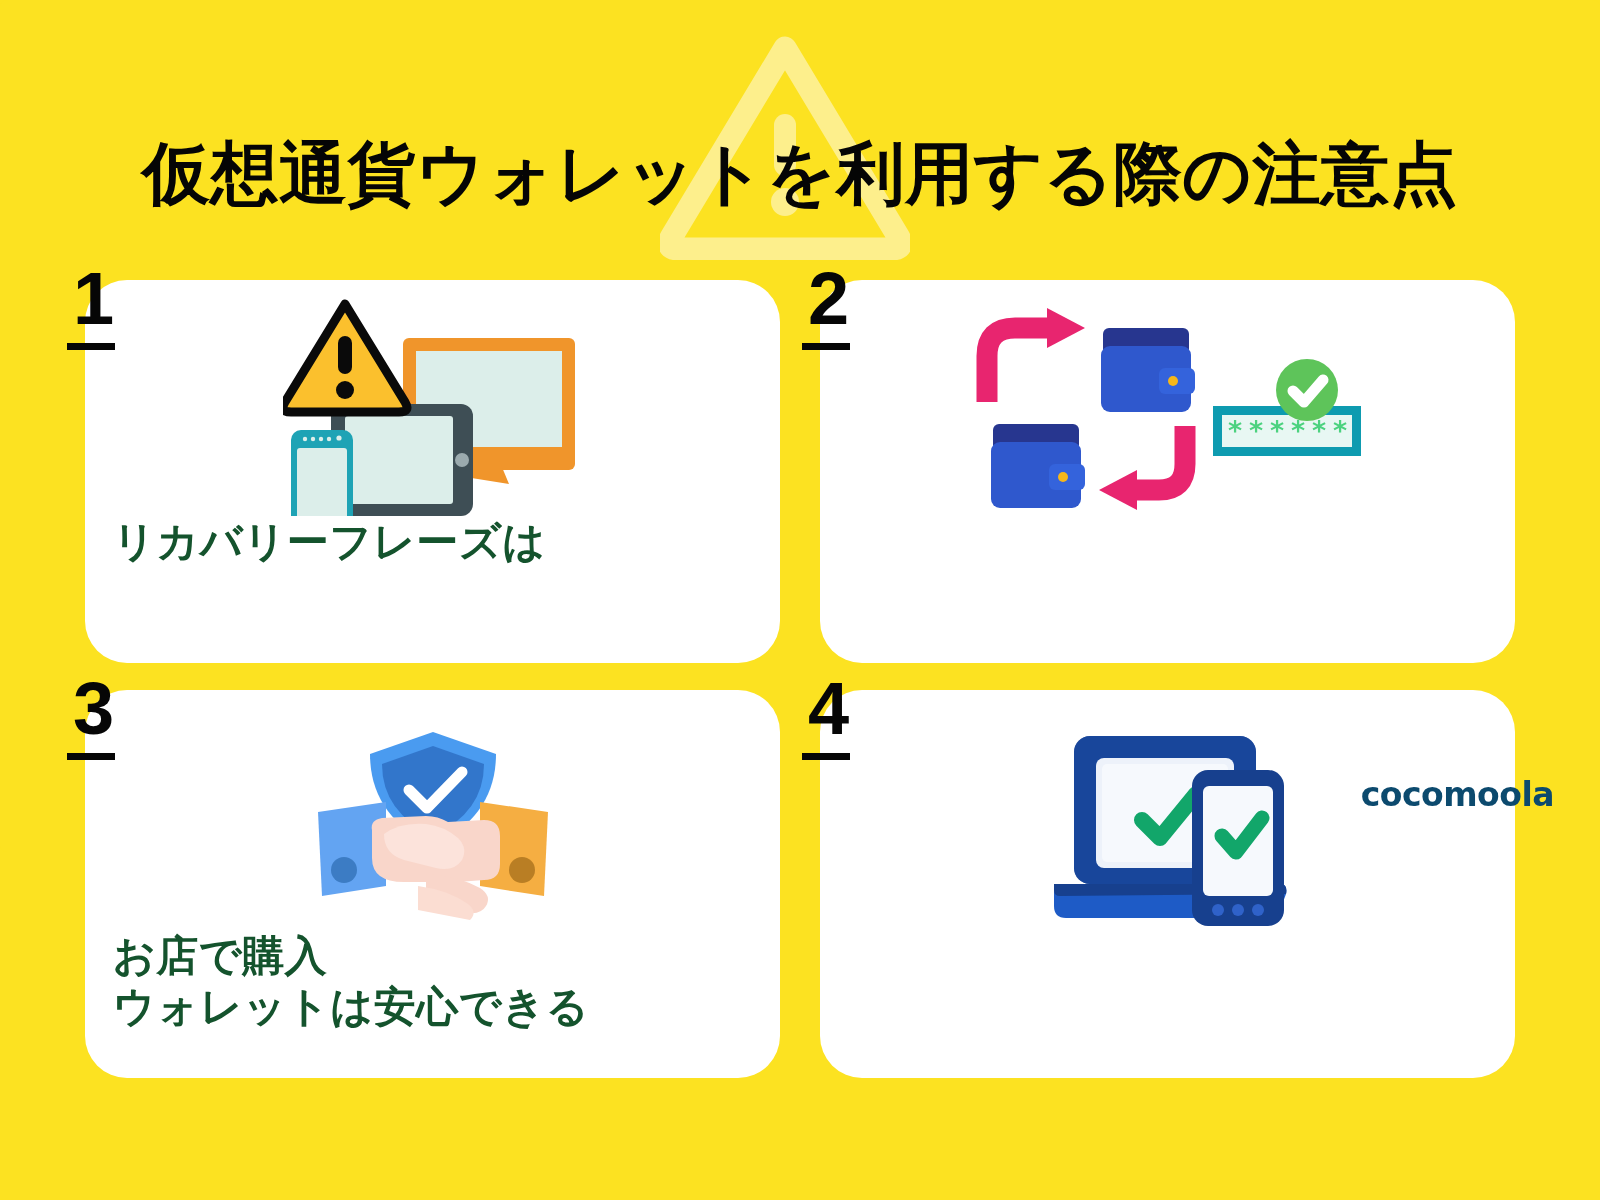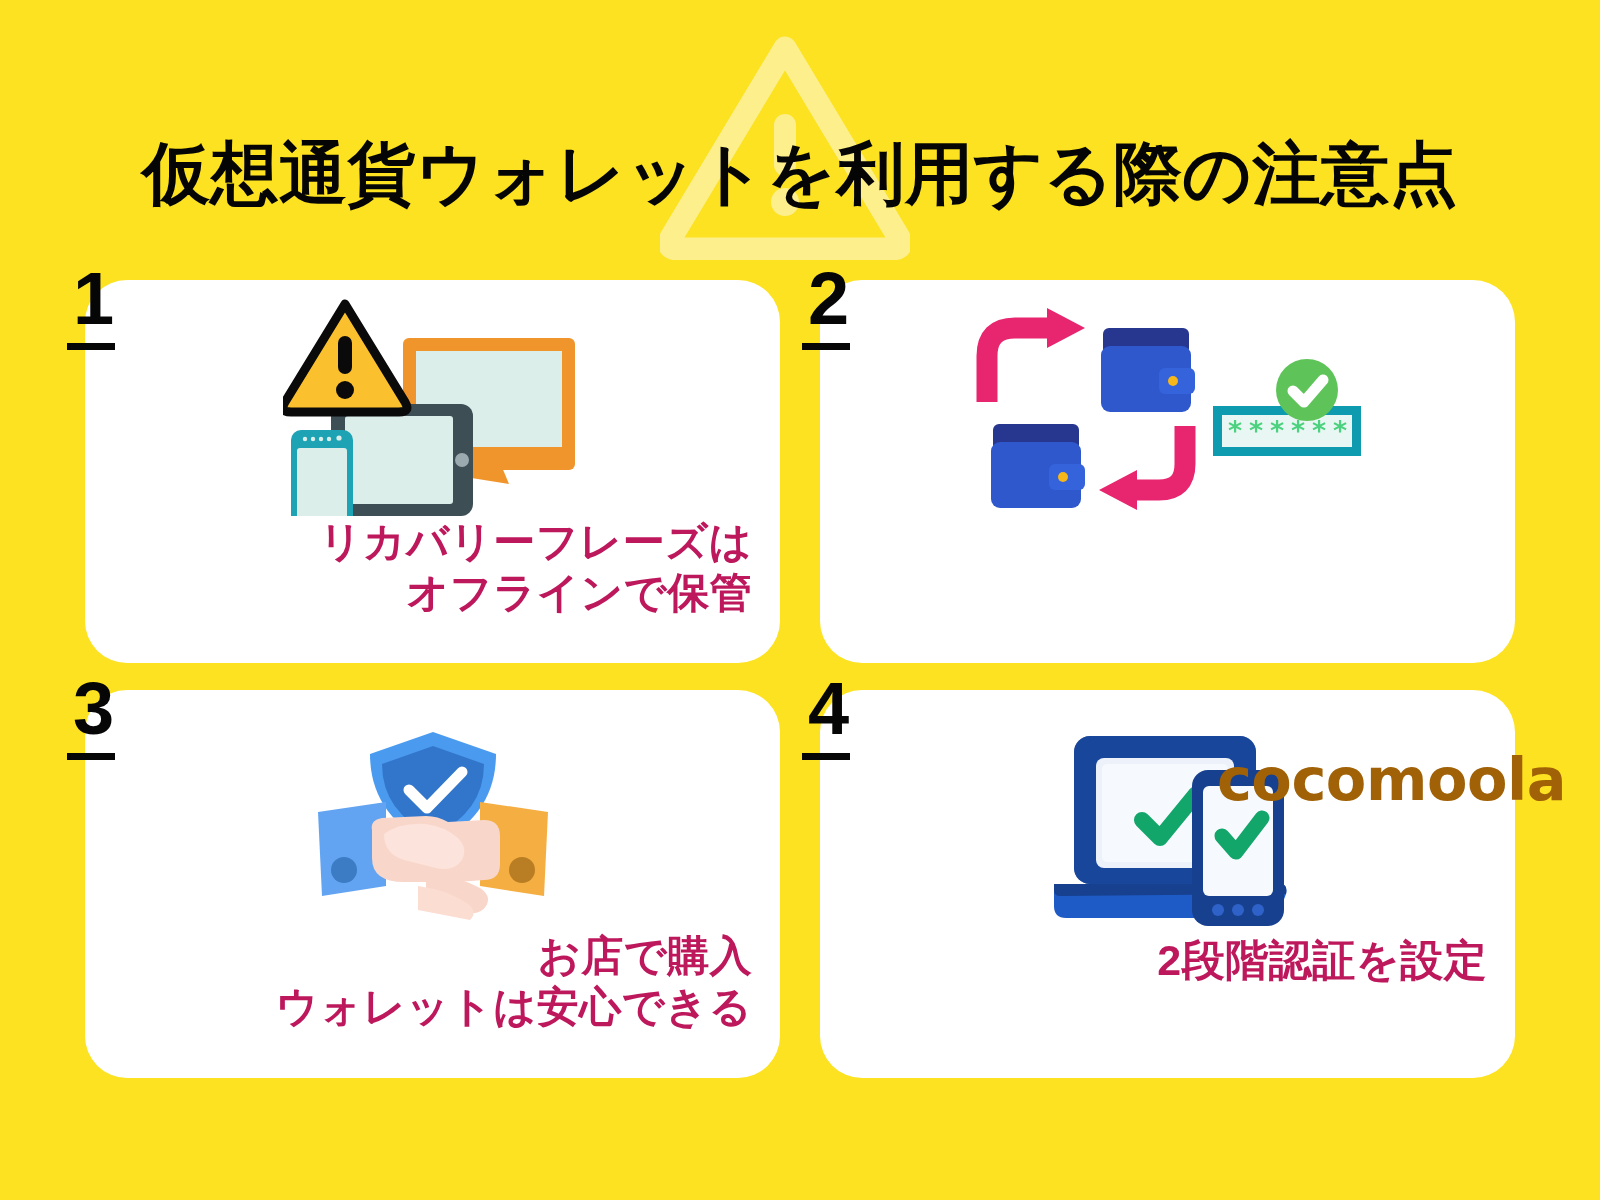--- a/index.html
+++ b/index.html
@@ -105,37 +105,37 @@
     justify-content: center;
     width: 100%;
   }
   .card-1 .illus { margin-top: 18px; height: 218px; }
   .card-2 .illus { margin-top: 22px; height: 212px; }
   .card-3 .illus { margin-top: 28px; height: 212px; }
   .card-4 .illus { margin-top: 32px; height: 212px; }
 
   .caption {
     width: 92%;
-    text-align: right;
+    text-align: left;
     font-size: 42px;
     line-height: 1.22;
     font-weight: 700;
-    color: #be185d;
+    color: #14532d;
     letter-spacing: 0.5px;
   }
   .card-4 .caption { font-size: 43px; }
 
   
   .logo {
     position: absolute;
-    right: 34px;
+    right: 46px;
     bottom: 38px;
-    font-size: 59px;
+    font-size: 33px;
     font-weight: 700;
-    color: #a16207;
+    color: #0c4a6e;
     letter-spacing: -0.5px;
     font-family: "DejaVu Sans", "Liberation Sans", sans-serif;
   }
 </style>
 </head>
 <body>
 
 <div class="stage">
 
   <div class="watermark">
@@ -174,21 +174,20 @@
           <circle cx="46" cy="141" r="2.2" fill="#DCEEEA"></circle>
           <circle cx="56" cy="140" r="2.6" fill="#DCEEEA"></circle>
 
           <path d="M62 6 L122 104 Q128 114 116 114 L8 114 Q-4 114 2 104 Z" fill="#FBC02D" stroke="#0A0A0A" stroke-width="9" stroke-linejoin="round"></path>
           <rect x="55" y="38" width="14" height="38" rx="7" fill="#0A0A0A"></rect>
           <circle cx="62" cy="92" r="9" fill="#0A0A0A"></circle>
         </svg>
       </div>
       <div class="caption">
         <div>リカバリーフレーズは</div>
-        <div>オフラインで保管</div>
       </div>
     </div>
   </div>
 
   <div class="card card-2">
     <div class="step-num">
       <span class="digit">2</span>
       <span class="rule"></span>
     </div>
     <div class="card-inner">
@@ -284,22 +283,18 @@
           <path d="M14 156 L240 156 Q248 156 246 166 L20 168 Q14 168 14 162 Z" fill="#17408E"></path>
 
           <rect x="152" y="42" width="92" height="156" rx="16" fill="#17408E"></rect>
           <rect x="163" y="58" width="70" height="110" rx="6" fill="#F6F9FD"></rect>
           <path d="M182 108 L196 124 L222 90" fill="none" stroke="#12A66A" stroke-width="15" stroke-linecap="round" stroke-linejoin="round"></path>
           <circle cx="178" cy="182" r="6" fill="#2F62C9"></circle>
           <circle cx="198" cy="182" r="6" fill="#2F62C9"></circle>
           <circle cx="218" cy="182" r="6" fill="#2F62C9"></circle>
         </svg>
       </div>
-      <div class="caption">
-        <div>2段階認証を設定</div>
-        <div></div>
-      </div>
     </div>
   </div>
 
   <div class="logo">cocomoola</div>
 
 </div>
 
 </body></html>

